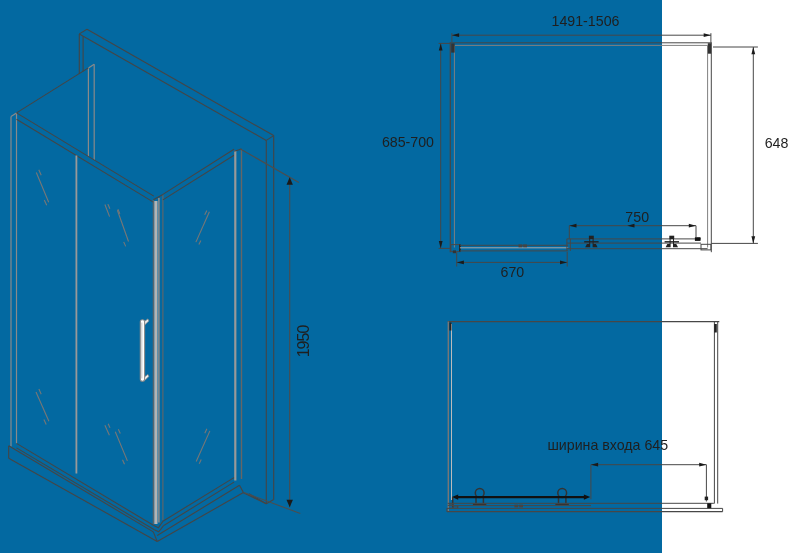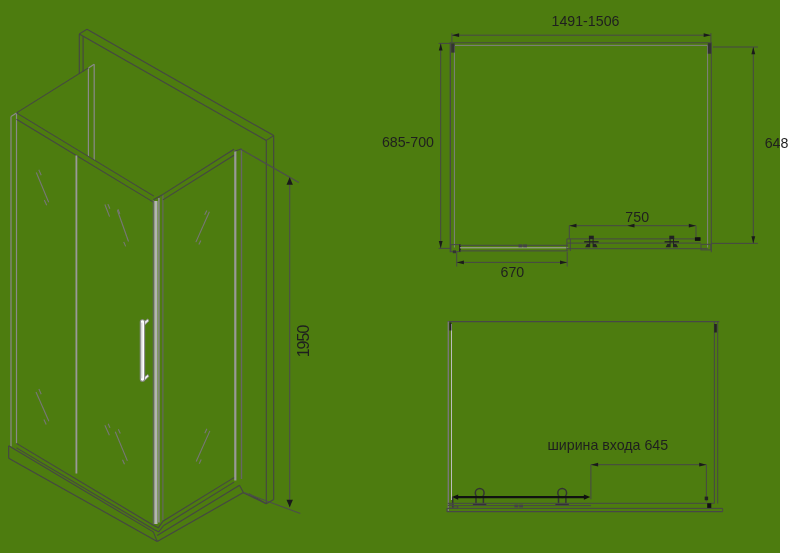--- a/index.html
+++ b/index.html
@@ -1,16 +1,16 @@
 <!DOCTYPE html>
 <html><head>
 <meta charset="utf-8">
 <style>
   html,body{margin:0;padding:0;background:#ffffff;}
-  .page{width:780px;height:553px;position:relative;background:#4d7c0f;
+  .page{width:662px;height:553px;position:relative;background:#0369a1;
         font-family:"Liberation Sans", sans-serif;}
   svg{position:absolute;top:0;left:0;}
   text{fill:#1f1f1f;}
 </style>
 </head>
 <body>
 <div class="page">
 <svg width="796" height="553" viewBox="0 0 796 553">
 
 <g id="iso" fill="none" stroke="#454545" stroke-width="1.1">

